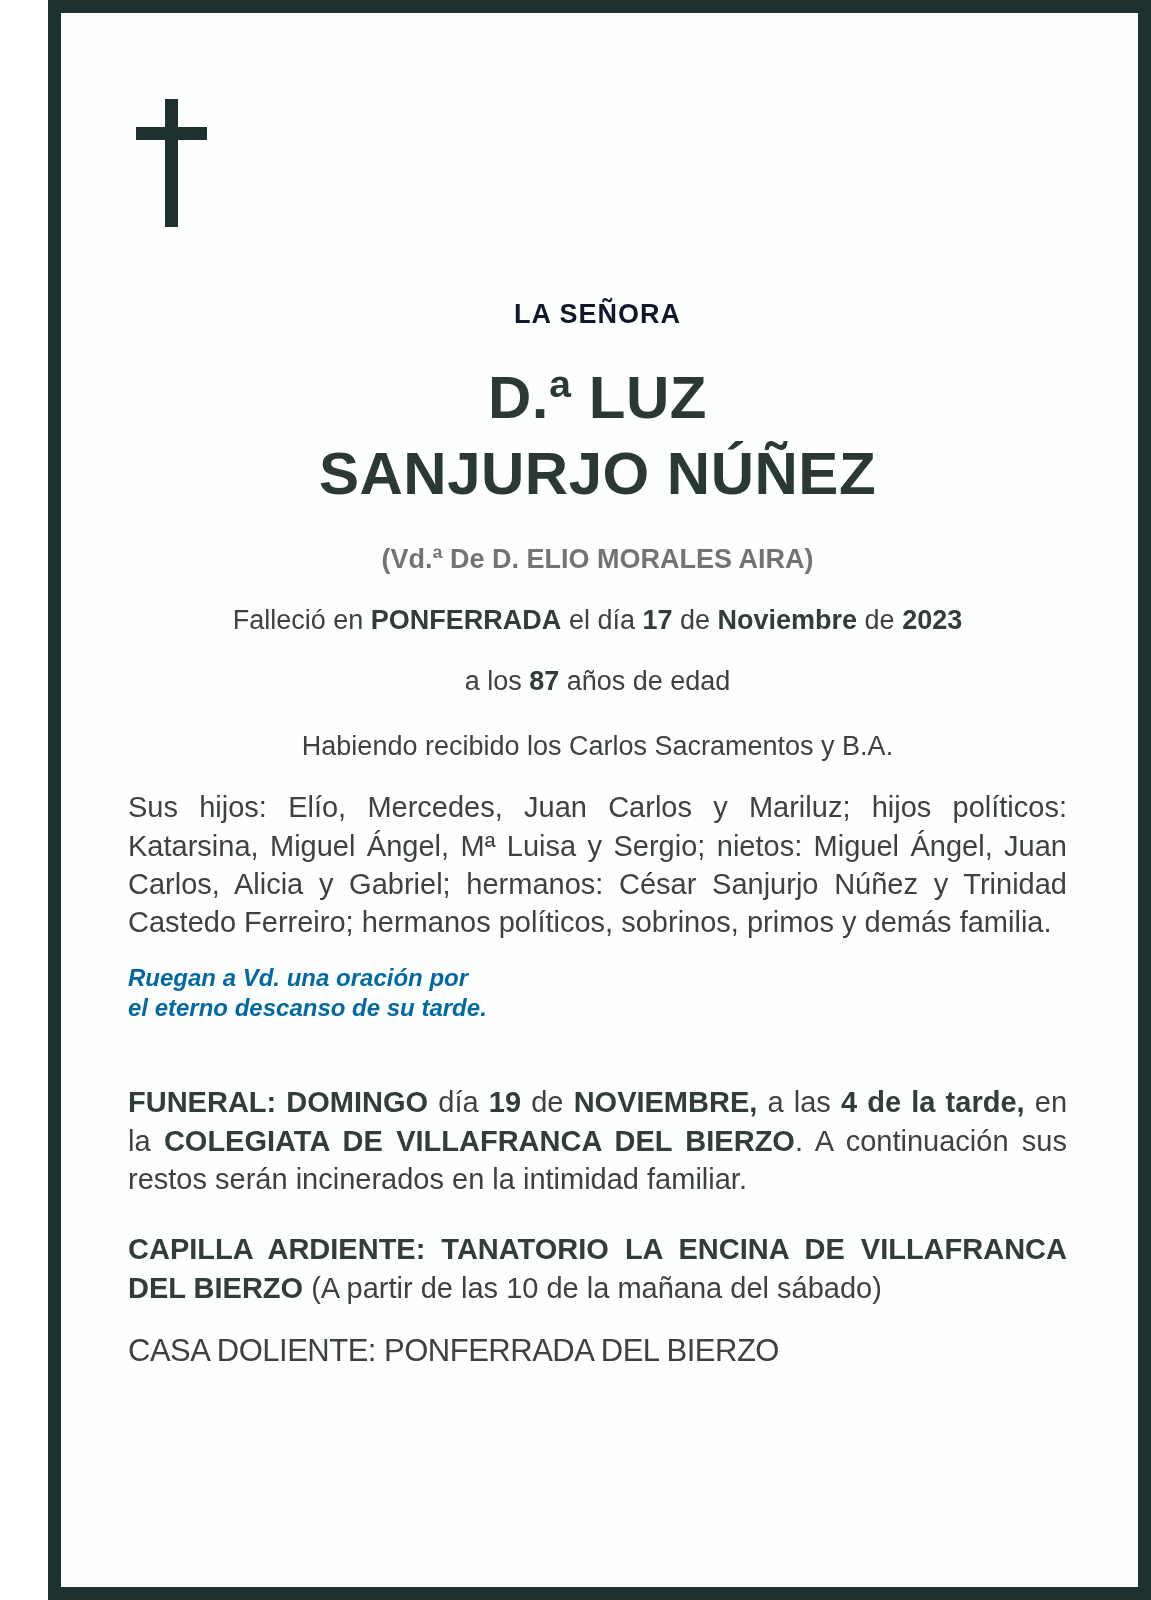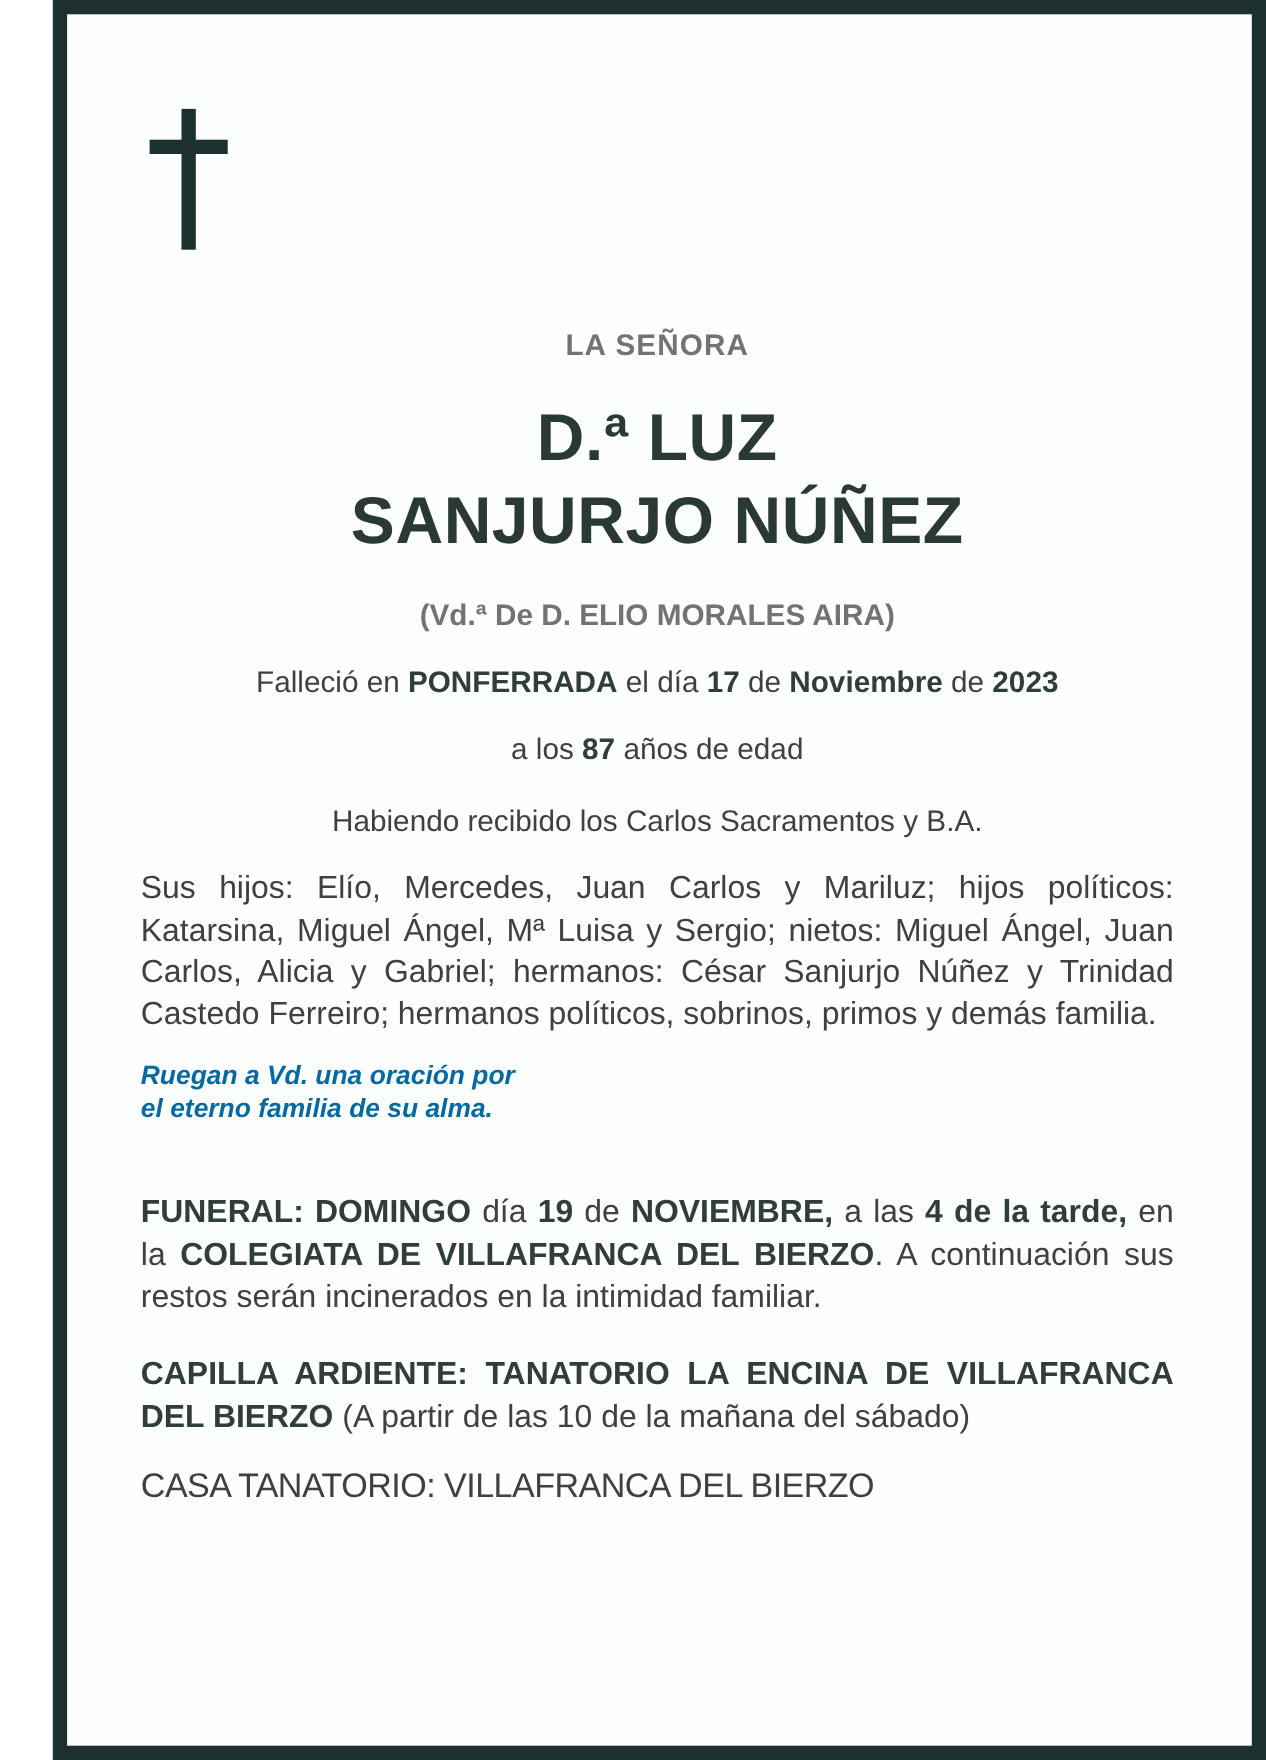--- a/index.html
+++ b/index.html
@@ -30,21 +30,21 @@
   }
   .cross .bar-h {
     position: absolute; left: 0; top: 28px;
     width: 71px; height: 13px; background: #1d3230;
   }
 
   .honorific {
     margin-top: 72px;
     text-align: center;
     font-size: 27px; font-weight: 700; letter-spacing: 1px;
-    color: #737373;
+    color: #0f172a;
   }
   .deceased-name {
     margin-top: 30px;
     text-align: center;
     font-size: 60px; font-weight: 700; line-height: 1.27;
     letter-spacing: 0.5px;
     color: #2a3932;
   }
   .widow-line {
     margin-top: 32px;
@@ -113,24 +113,24 @@
 
       <p class="center-line"><span>a los </span><span class="seg-b">87</span><span> años de edad</span></p>
 
       <p class="center-line sacraments">Habiendo recibido los Carlos Sacramentos y B.A.</p>
 
 
       <p class="body-par">Sus hijos: Elío, Mercedes, Juan Carlos y Mariluz; hijos políticos: Katarsina, Miguel Ángel, Mª Luisa y Sergio; nietos: Miguel Ángel, Juan Carlos, Alicia y Gabriel; hermanos: César Sanjurjo Núñez y Trinidad Castedo Ferreiro; hermanos políticos, sobrinos, primos y demás familia.</p>
 
       <div class="prayer">
         <div>Ruegan a Vd. una oración por</div>
-        <div>el eterno familia de su alma.</div>
+        <div>el eterno descanso de su tarde.</div>
       </div>
 
       <p class="body-par funeral-par"><span class="seg-b">FUNERAL: DOMINGO</span><span> día </span><span class="seg-b">19</span><span> de </span><span class="seg-b">NOVIEMBRE,</span><span> a las </span><span class="seg-b">4 de la tarde,</span><span> en la </span><span class="seg-b">COLEGIATA DE VILLAFRANCA DEL BIERZO</span><span>. A continuación sus restos serán incinerados en la intimidad familiar.</span></p>
 
       <p class="body-par chapel-par"><span class="seg-b">CAPILLA ARDIENTE: TANATORIO LA ENCINA DE VILLAFRANCA DEL BIERZO</span><span> (A partir de las 10 de la mañana del sábado)</span></p>
 
-      <p class="house-line">CASA TANATORIO: VILLAFRANCA DEL BIERZO</p>
+      <p class="house-line">CASA DOLIENTE: PONFERRADA DEL BIERZO</p>
 
     </div>
   </div>
 </div>
 
 </body></html>

